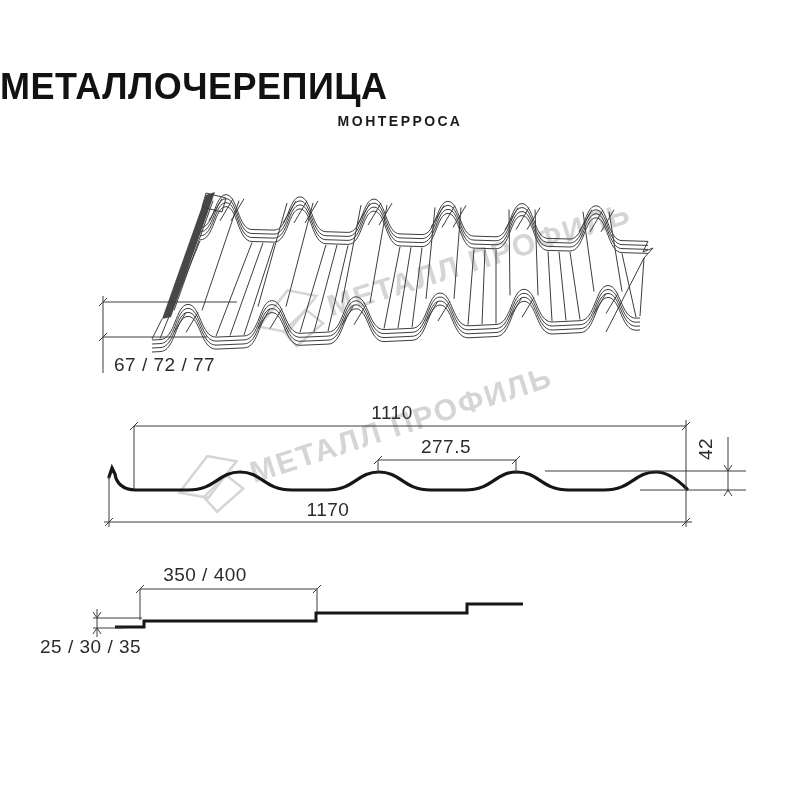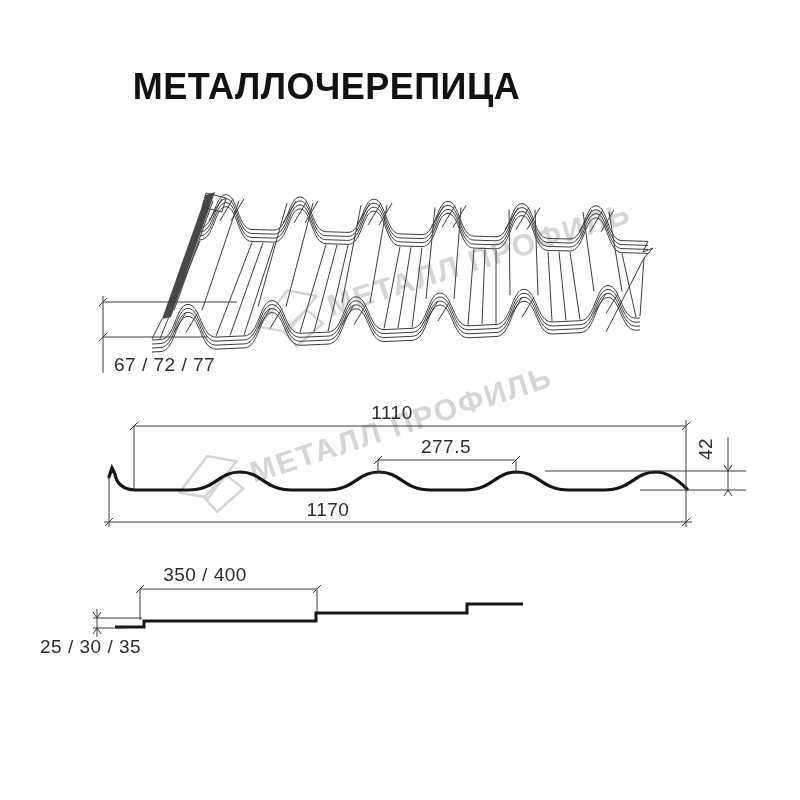--- a/index.html
+++ b/index.html
@@ -1,35 +1,36 @@
 <!DOCTYPE html>
 <html><head>
 <meta charset="utf-8">
 <style>
   html,body{margin:0;padding:0;background:#ffffff;}
   .page{position:relative;width:800px;height:800px;background:#fff;overflow:hidden;
         font-family:"Liberation Sans",sans-serif;}
-  .title{position:absolute;top:66px;left:0;width:653px;text-align:center;
+  .title{position:absolute;top:66px;left:0;width:653px;
          font-size:36px;font-weight:800;letter-spacing:0.5px;color:#121212;}
   .subtitle{position:absolute;top:113px;left:0;width:800px;text-align:center;
          font-size:14px;font-weight:700;letter-spacing:2.5px;color:#1c1c1c;}
   svg.art{position:absolute;left:0;top:0;}
   .dimtxt{font-family:"Liberation Sans",sans-serif;font-size:19px;fill:#2c2c2c;letter-spacing:0.5px;}
   .wm-text{font-family:"Liberation Sans",sans-serif;font-size:30px;font-weight:700;
            fill:#d5d5d5;letter-spacing:2px;}
   .thin{stroke:#3d3d3d;stroke-width:1;fill:none;}
   .thick{stroke:#161616;stroke-width:3.2;fill:none;stroke-linecap:round;}
   .stepthick{stroke:#161616;stroke-width:3;fill:none;stroke-linejoin:miter;}
 </style>
 </head>
 <body>
 
 <div class="page">
 
   <div class="title">МЕТАЛЛОЧЕРЕПИЦА</div>
+  <div class="subtitle">МОНТЕРРОСА</div>
 
   <svg class="art" width="800" height="800" viewBox="0 0 800 800">
 
     <g transform="translate(250 298) rotate(-17.5)">
       <g stroke="#d5d5d5" stroke-width="2.5" fill="none">
         <path d="M0,30 L38,4 L64,18 L26,44 Z"></path>
         <path d="M22,42 L50,28 L62,46 L30,60 Z"></path>
       </g>
       <text class="wm-text" x="72" y="42">МЕТАЛЛ ПРОФИЛЬ</text>
     </g>

